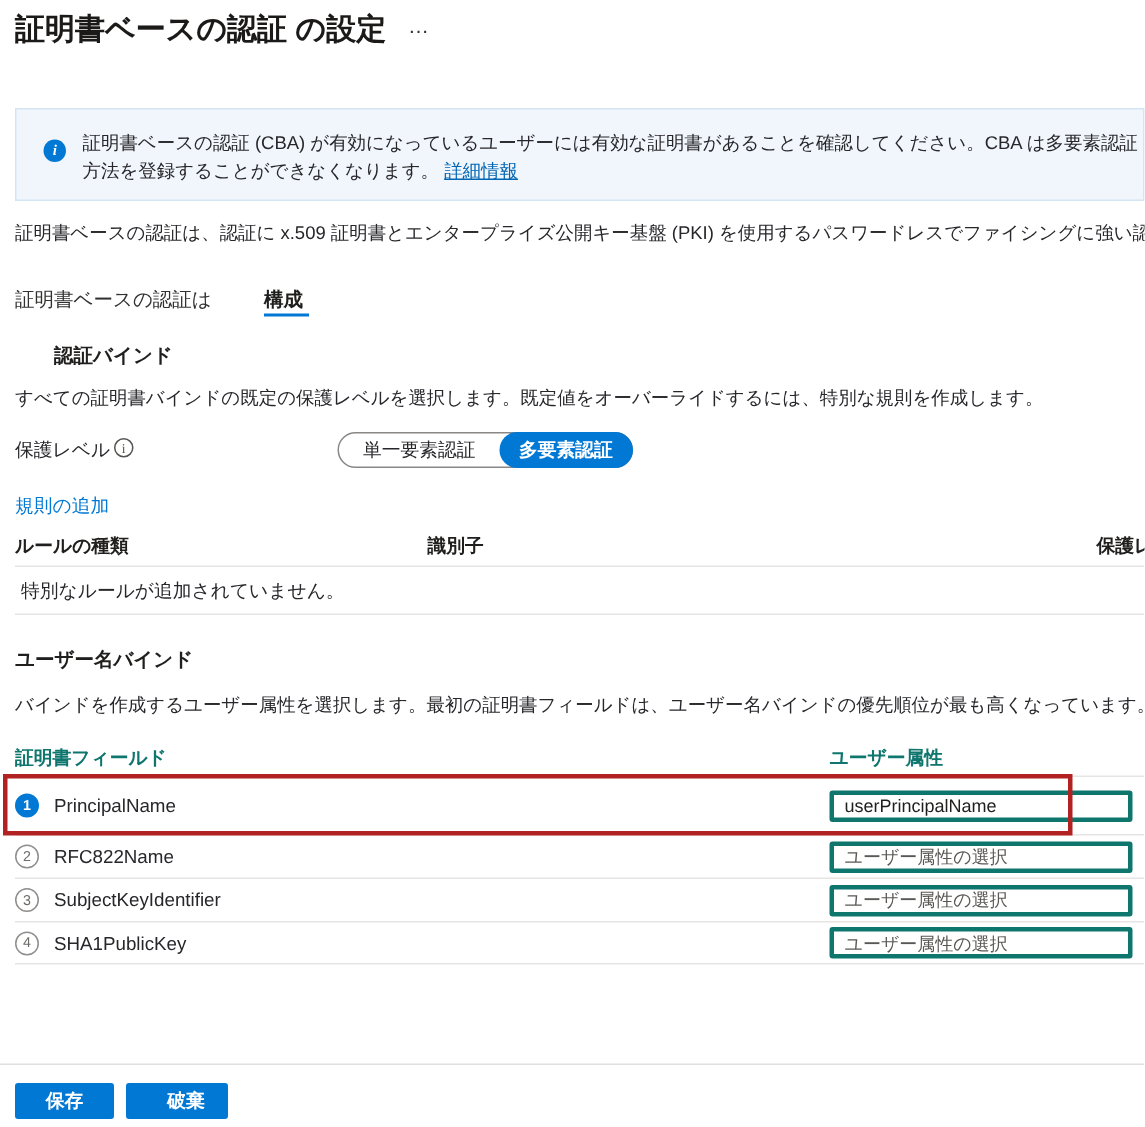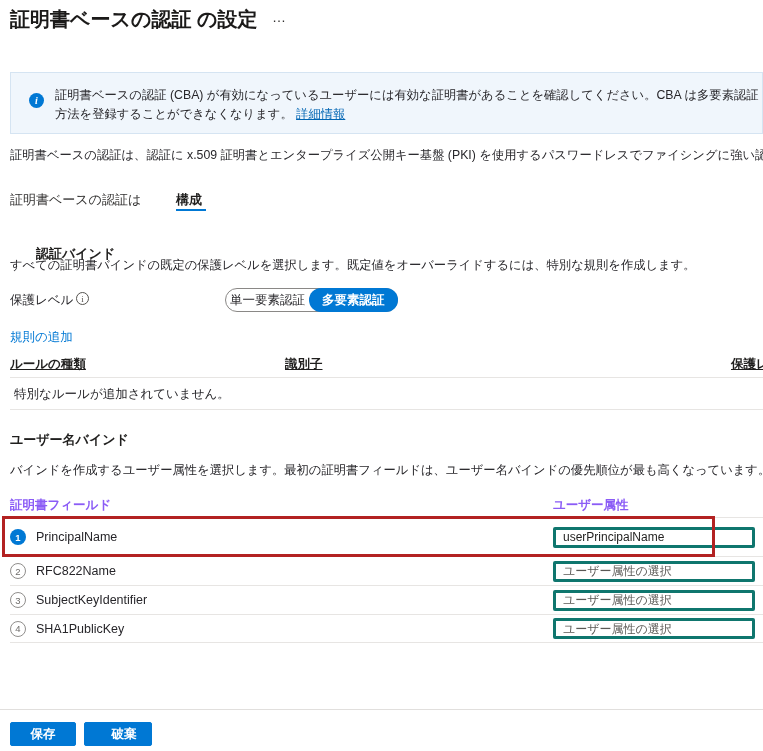--- a/index.html
+++ b/index.html
@@ -35,34 +35,34 @@
   .section-title { font-size:13px; font-weight:bold; color:#201f1e; white-space:nowrap; }
   .body-text { font-size:12.3px; color:#27262a; white-space:nowrap; }
 
   
   .prot-label { left:10px; top:292px; font-size:12.5px; color:#27262a; }
   .info-icon { position:absolute; left:76px; top:292px; width:13px; height:13px; border-radius:50%;
                border:1px solid #55534f; color:#55534f; font-size:9px; display:flex; align-items:center;
                justify-content:center; font-family:"Liberation Serif","DejaVu Serif",serif; cursor:pointer; }
   .toggle { left:225px; top:288px; height:24px; display:inline-flex; align-items:center;
             border:1px solid #8a8886; border-radius:12px; background:#fff; }
-  .toggle-seg { font-size:12.5px; padding:0 4px; height:22px; display:flex; align-items:center; cursor:pointer; }
+  .toggle-seg { font-size:12.5px; padding:0 16px; height:22px; display:flex; align-items:center; cursor:pointer; }
   .toggle-seg.off { color:#27262a; }
   .toggle-seg.on { background:#0078d4; color:#fff; font-weight:bold; border-radius:12px;
                    height:24px; margin:-1px -1px -1px 0; padding:0 13px; }
 
   .add-rule { left:10px; top:329px; font-size:12.5px; color:#0078d4; cursor:pointer; }
 
   
-  .rules-h { top:356px; font-size:12.5px; font-weight:bold; color:#201f1e; white-space:nowrap;text-decoration:underline; }
+  .rules-h { top:356px; font-size:12.5px; font-weight:bold; color:#201f1e; white-space:nowrap; }
   .divider { height:1px; background:#e7e5e3; }
   .empty-text { left:14px; top:386px; font-size:12.5px; color:#27262a; }
 
   
-  .ub-h { top:497px; font-size:12.5px; font-weight:bold; color:#8b5cf6; white-space:nowrap; }
+  .ub-h { top:497px; font-size:12.5px; font-weight:bold; color:#0f766e; white-space:nowrap; }
   .ub-row { left:10px; width:753px; display:flex; align-items:center; }
   .num-circle { width:16px; height:16px; border-radius:50%; font-size:9.5px; display:flex;
                 align-items:center; justify-content:center; margin-right:10px; flex:0 0 16px; }
   .num-filled { background:#0078d4; color:#fff; font-weight:bold; }
   .num-outline { border:1px solid #908e8c; color:#6e6c6a; }
   .field-name { font-size:12.5px; color:#27262a; }
   .attr-input { position:absolute; left:543px; width:202px; height:21px; border:3px solid #0f766e;
                 background:#fff; font-size:12px; padding:0 7px; color:#201f1e; border-radius:2px;
                 font-family:"Liberation Sans","DejaVu Sans",sans-serif; }
   .attr-input::placeholder { color:#5a5855; opacity:1; }
@@ -101,21 +101,21 @@
 
   <div class="abs intro">
     <span>証明書ベースの認証は、認証に x.509 証明書とエンタープライズ公開キー基盤 (PKI) を使用するパスワードレスでファイシングに強い認証方法です。</span>
     
   </div>
 
   <div class="abs tab tab-inactive">証明書ベースの認証は</div>
   <div class="abs tab tab-active">構成</div>
   <div class="abs tab-underline"></div>
 
-  <div class="abs section-title" style="left:10px; top:245px;padding-left:26px;">認証バインド</div>
+  <div class="abs section-title" style="left:10px; top:228px;padding-left:26px;">認証バインド</div>
   <div class="abs body-text" style="left:10px; top:257px;">すべての証明書バインドの既定の保護レベルを選択します。既定値をオーバーライドするには、特別な規則を作成します。</div>
 
   <div class="abs prot-label">保護レベル</div>
   <div class="info-icon">i</div>
 
   <div class="abs toggle">
     <div class="toggle-seg off">単一要素認証</div>
     <div class="toggle-seg on">多要素認証</div>
   </div>
 

